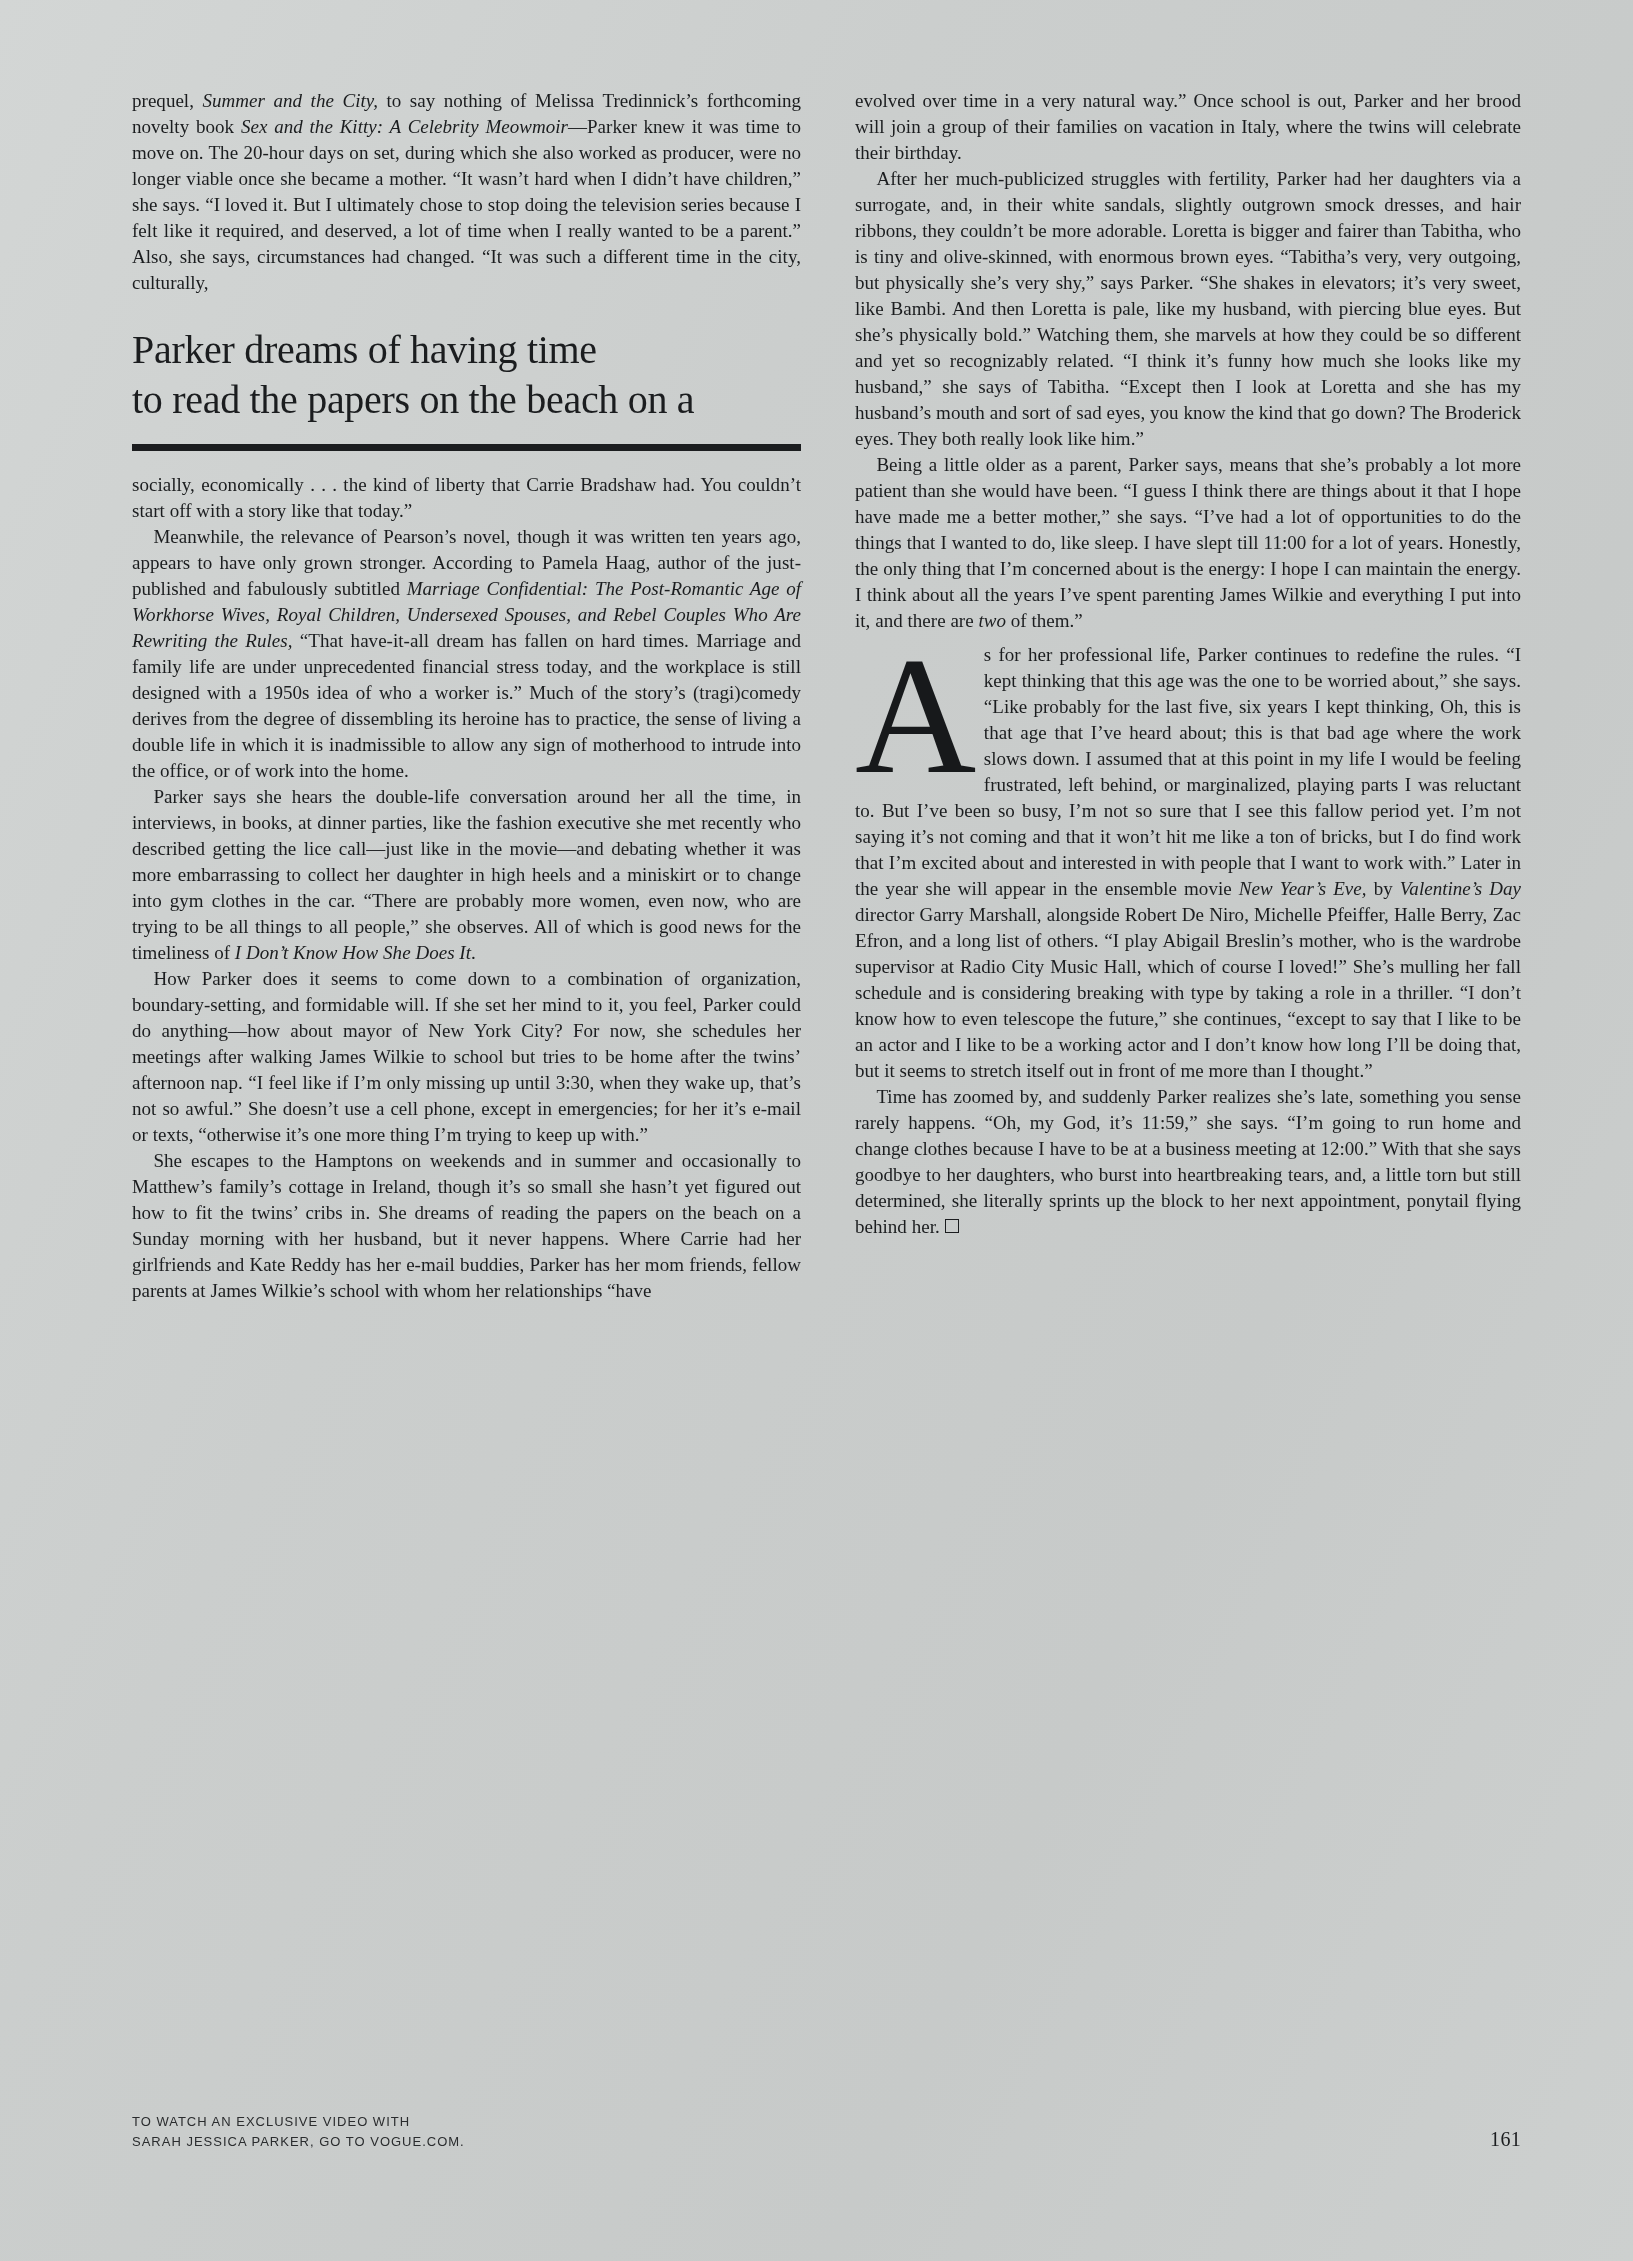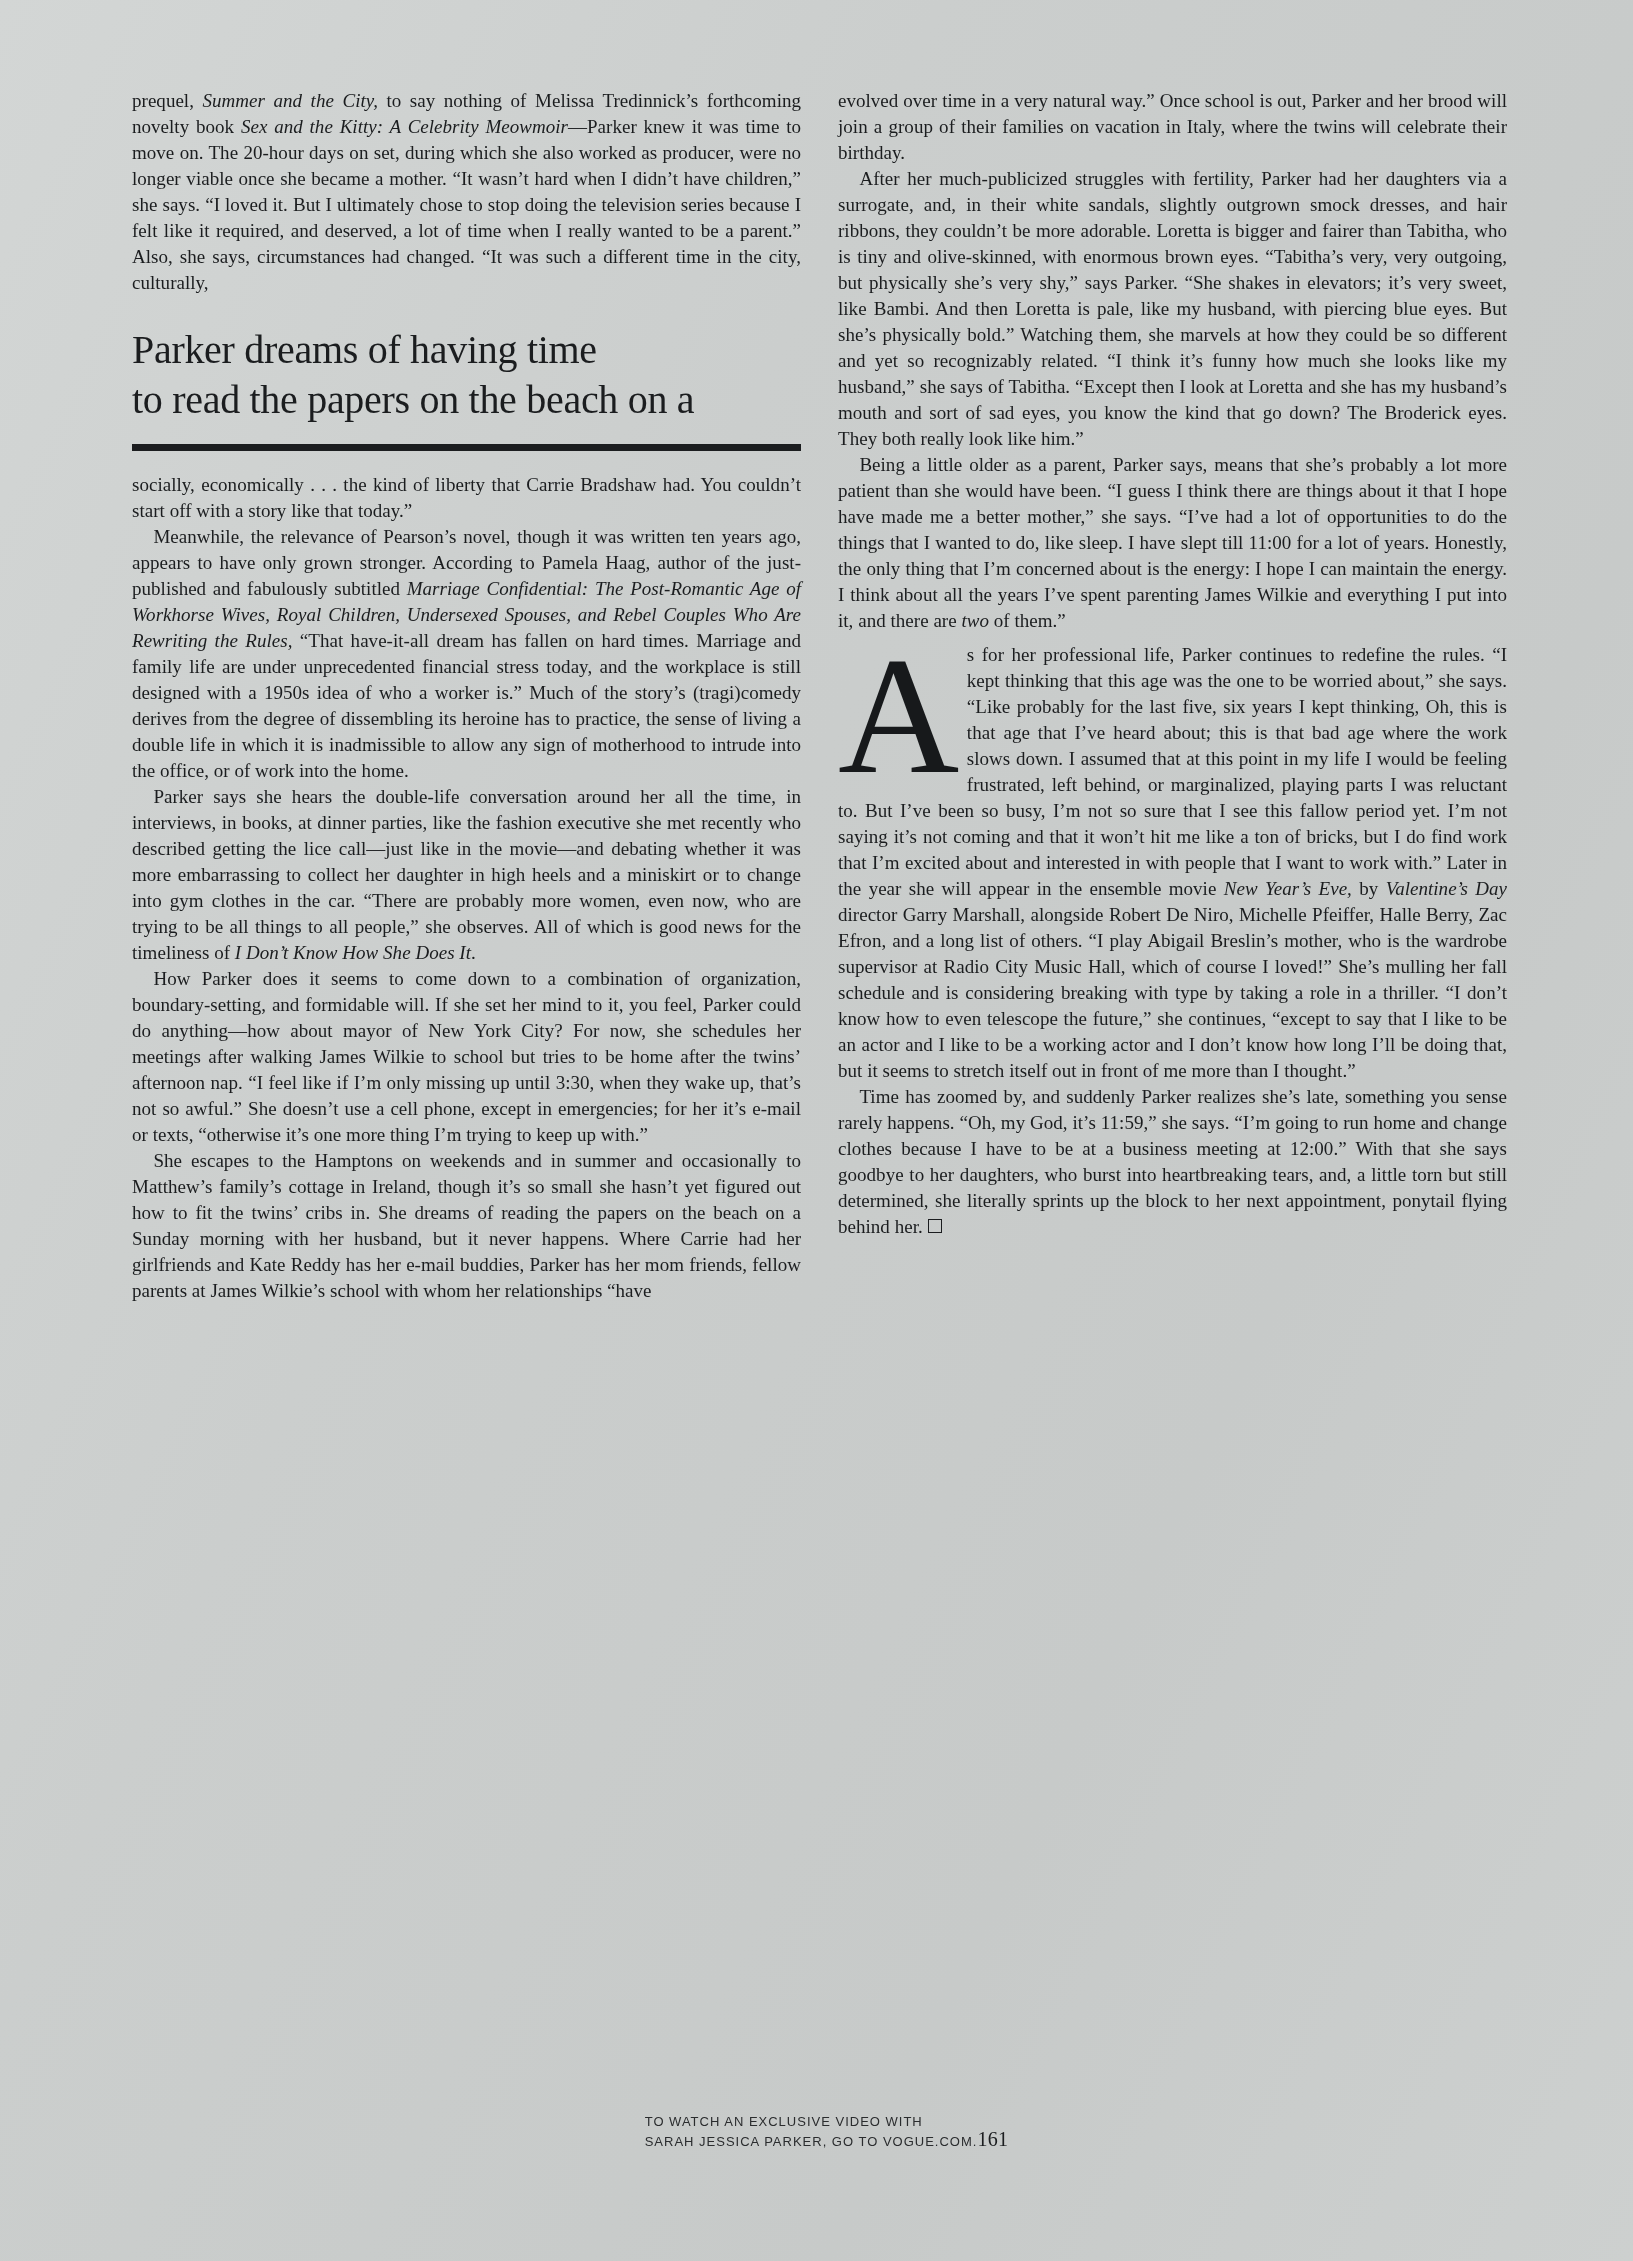--- a/index.html
+++ b/index.html
@@ -24,21 +24,21 @@
   }
   .page-inner {
     position: absolute;
     left: 132px;
     top: 88px;
     width: 1389px;
     height: 2036px;
   }
   .columns {
     display: flex;
-    gap: 37px;
+    gap: 54px;
     width: 100%;
   }
   .col {
     width: 669px;
     position: relative;
   }
   p {
     margin: 0;
     font-size: 19px;
     line-height: 26px;
@@ -84,21 +84,21 @@
     color: #17191b;
     letter-spacing: -3.8px;
   }
   .footer {
     position: absolute;
     left: 132px;
     bottom: 110px;
     width: 1389px;
     display: flex;
     align-items: flex-end;
-    justify-content: center;
+    justify-content: space-between;
     margin-top: 36px;
   }
   .footnote {
     font-family: "Liberation Sans", sans-serif;
     font-size: 13px;
     line-height: 19.5px;
     letter-spacing: 1px;
     color: #2a2c2e;
     text-transform: uppercase;
   }

